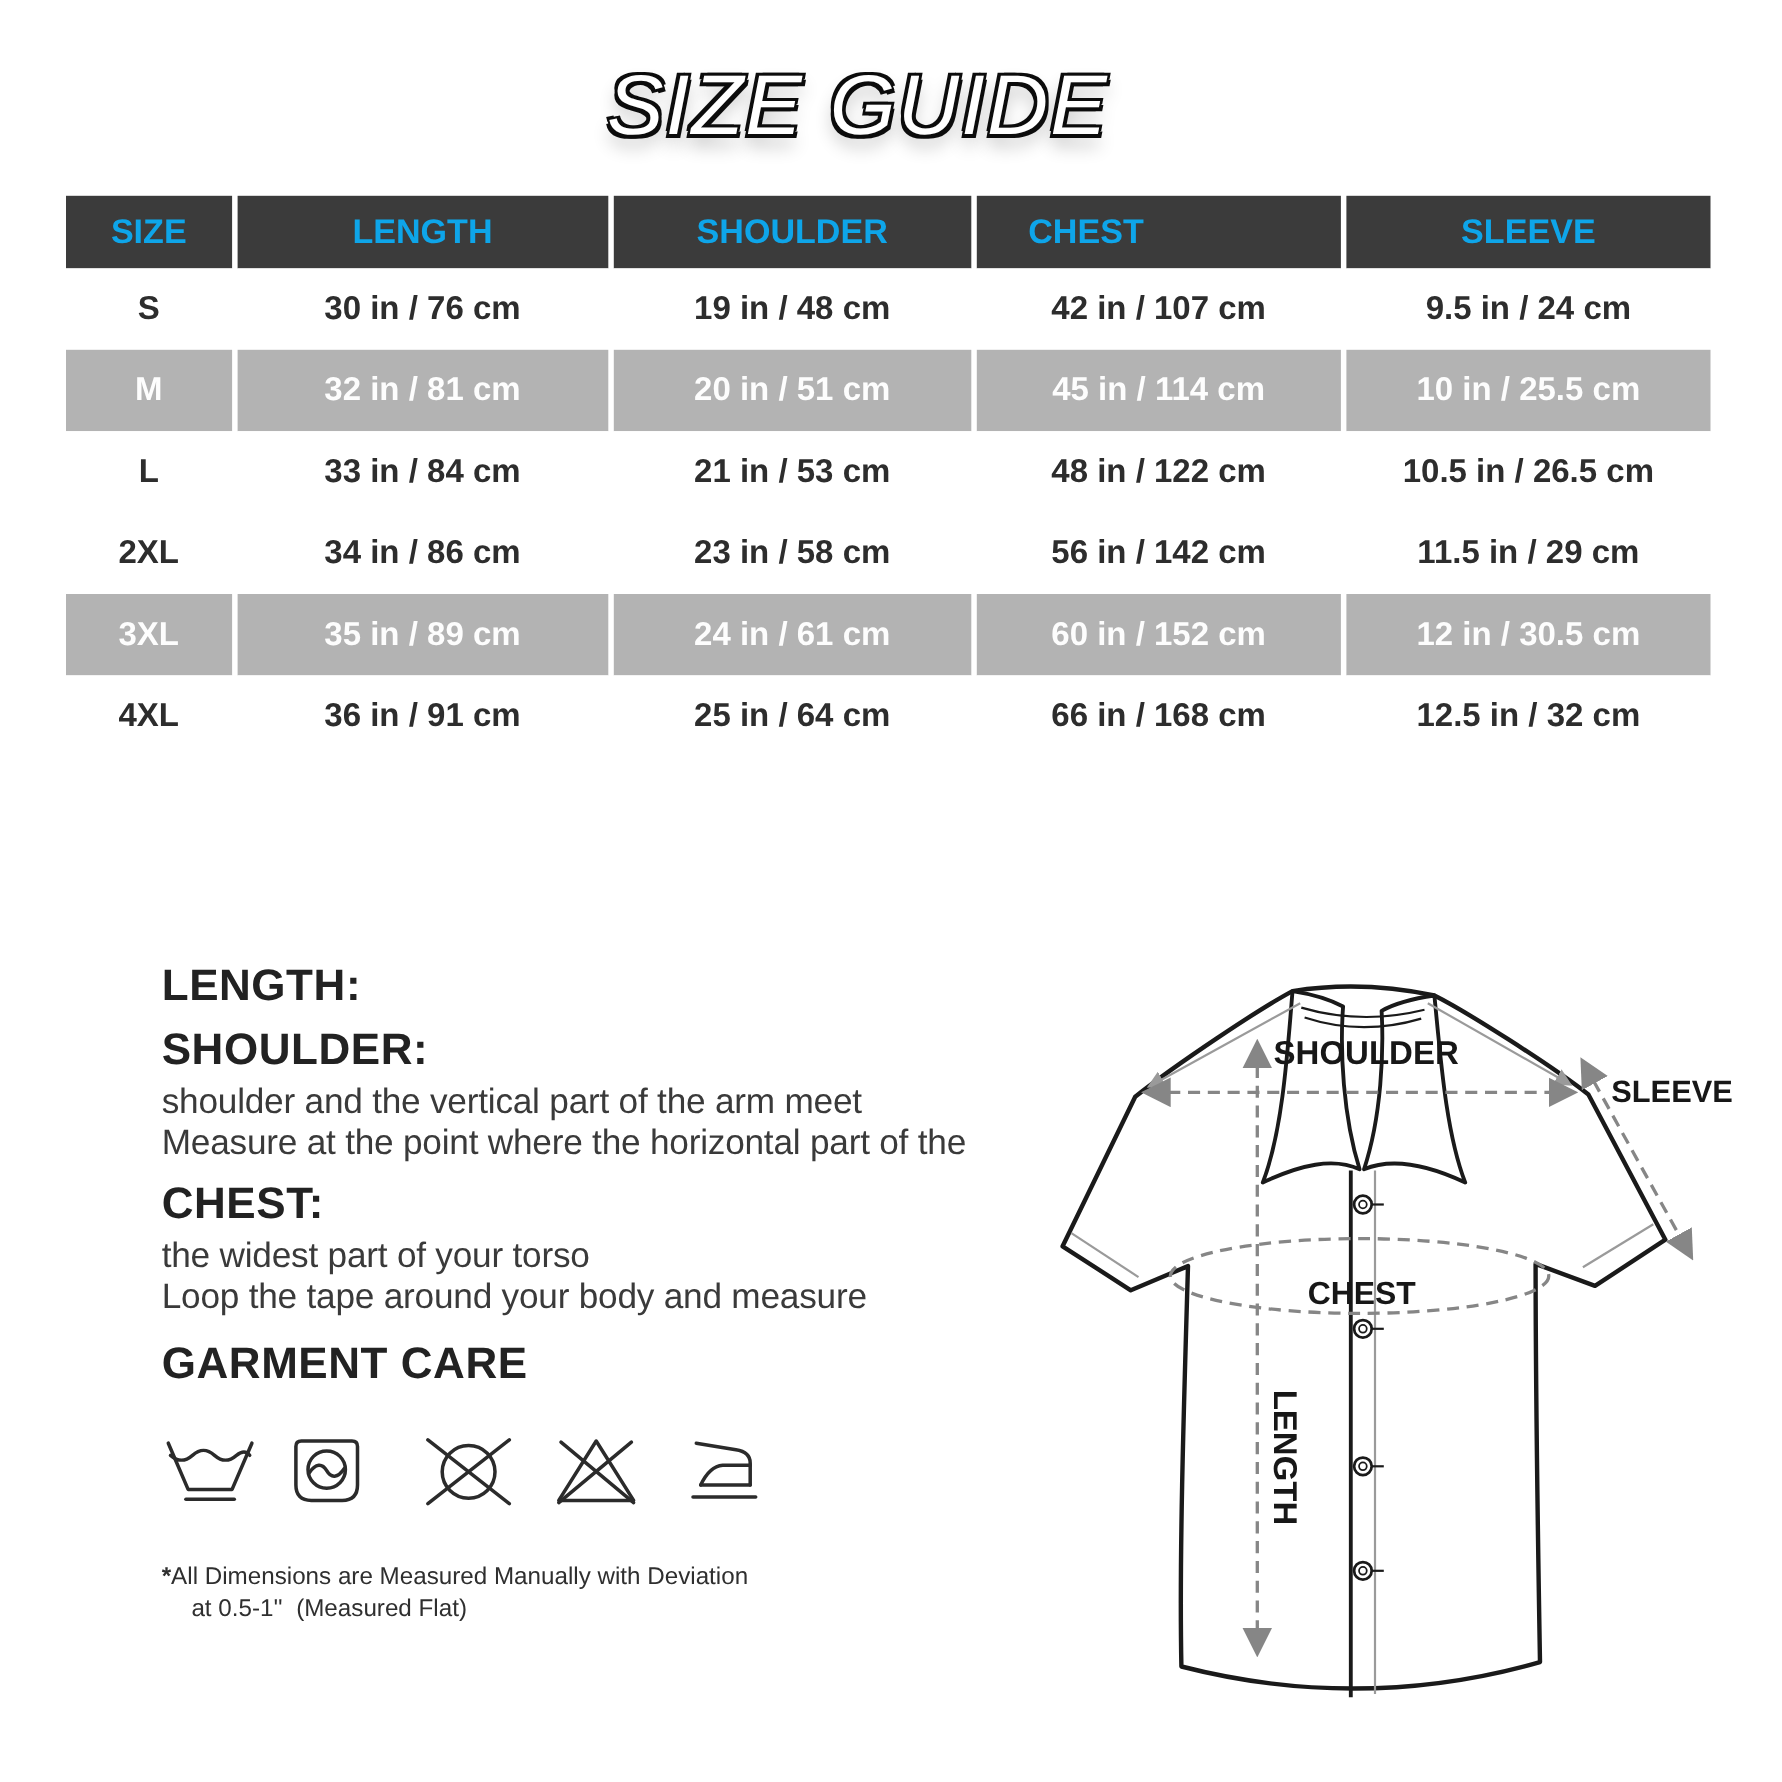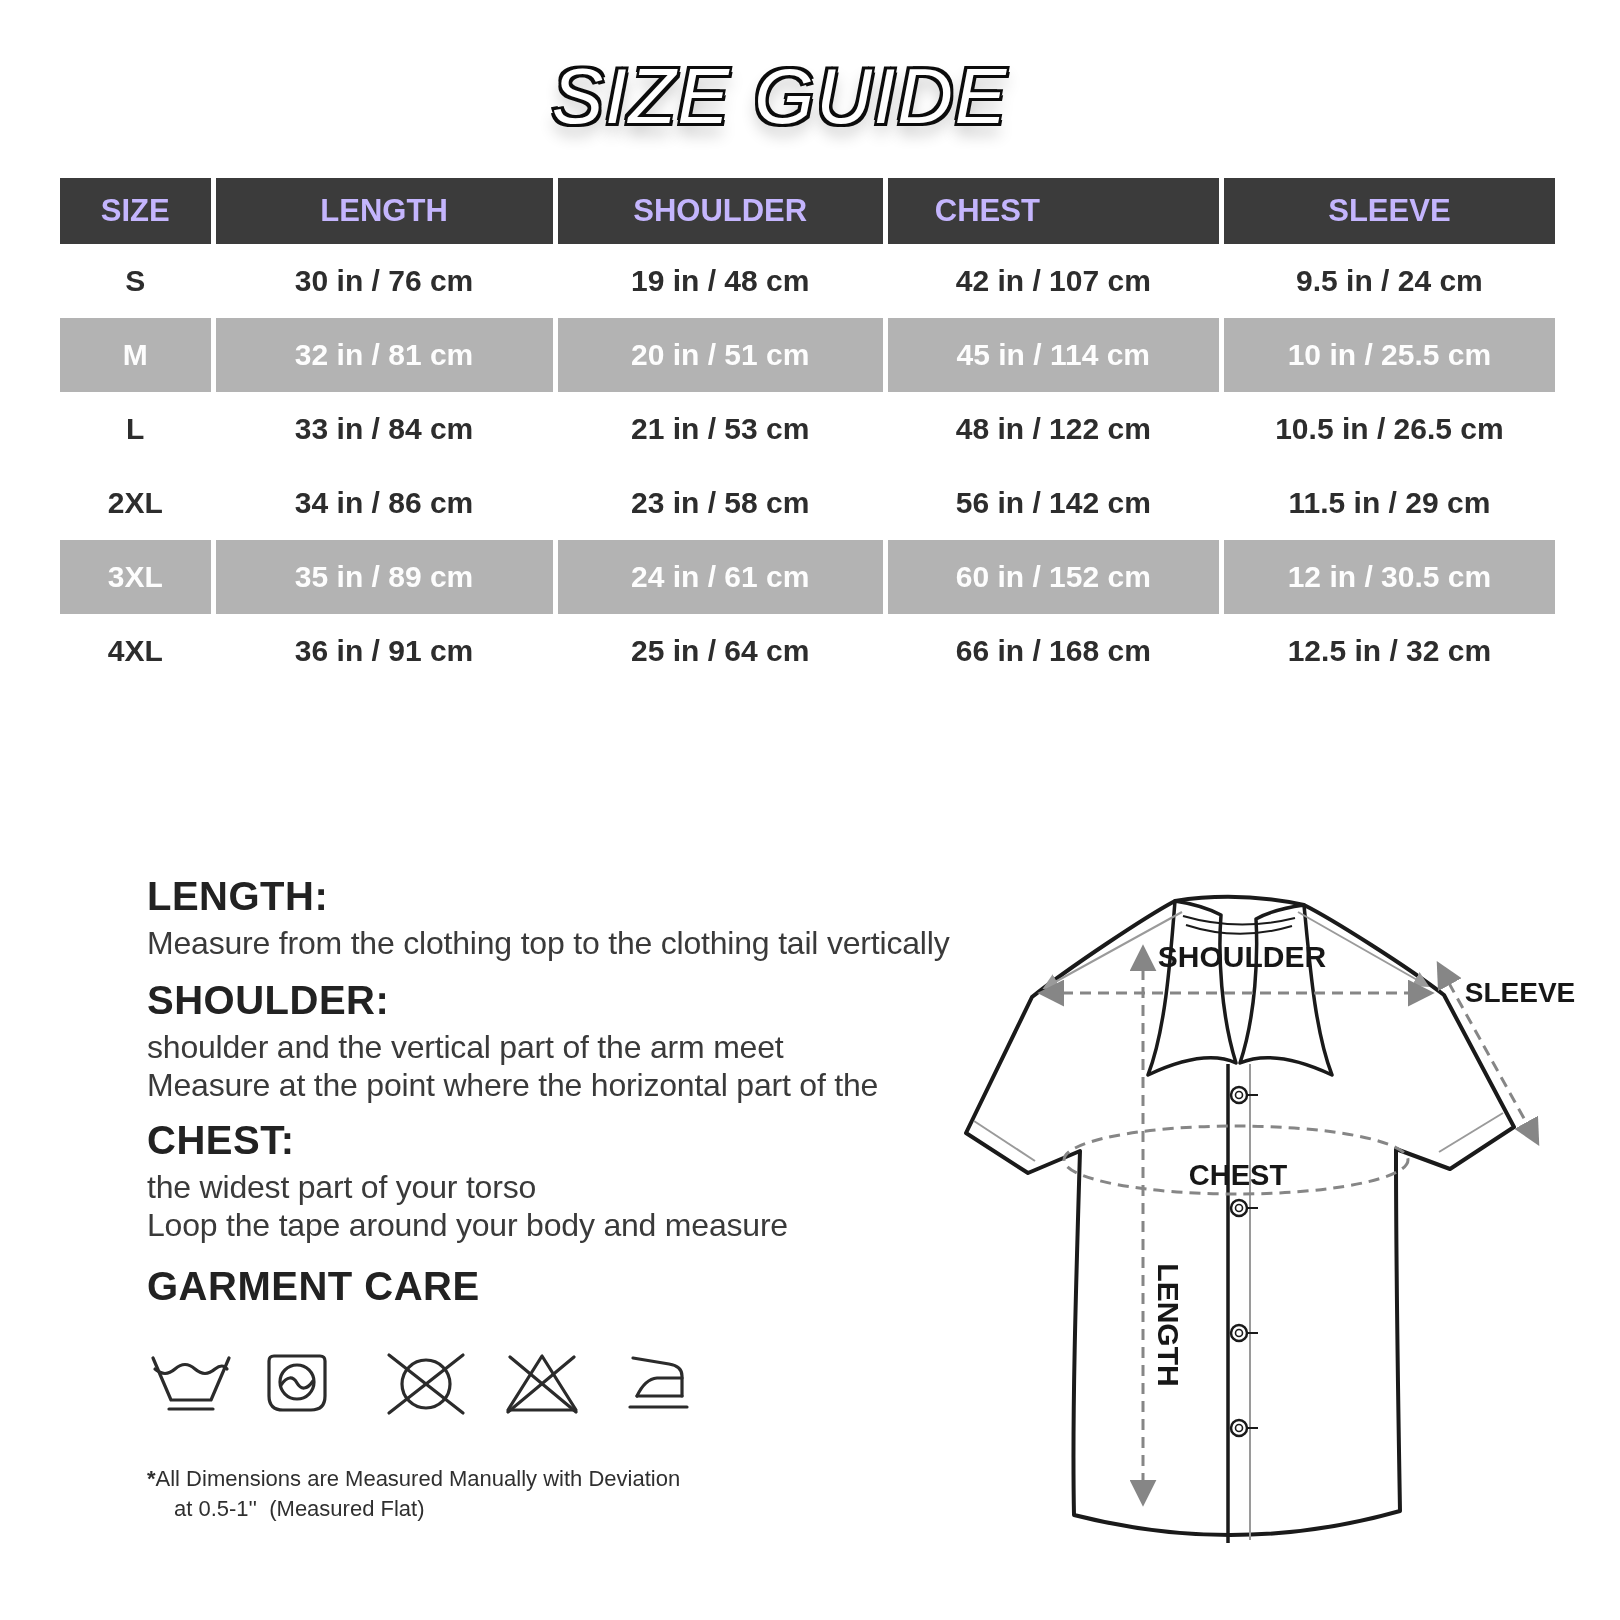--- a/index.html
+++ b/index.html
@@ -20,21 +20,21 @@
       -3px -3px 0 #0c0c0c, 3px -3px 0 #0c0c0c,
       -3px 3px 0 #0c0c0c, 3px 3px 0 #0c0c0c,
       0 10px 16px rgba(0,0,0,0.30);
   }
   
   .size-table{
     position:absolute;top:178px;left:55px;width:1505px;
     border-collapse:separate;border-spacing:5px 0;table-layout:fixed;
   }
   .size-table th{
-    height:66px;background:#3b3b3b;color:#c4b5fd;
+    height:66px;background:#3b3b3b;color:#0ea5e9;
     font-size:31px;font-weight:700;text-align:center;vertical-align:middle;padding:0;
   }
   .size-table th.th-chest{padding-right:132px;}
   .size-table td{
     height:74px;font-size:30px;font-weight:700;
     text-align:center;vertical-align:middle;padding:0;
   }
   tr.row-white td{background:#ffffff;color:#2d2d2d;}
   tr.row-gray td{background:#b3b3b3;color:#fdfdfd;}
   
@@ -143,23 +143,20 @@
       <td>36 in / 91 cm</td>
       <td>25 in / 64 cm</td>
       <td>66 in / 168 cm</td>
       <td>12.5 in / 32 cm</td>
     </tr>
   </tbody>
 </table>
 
 <div class="info">
   <div class="term first">LENGTH:</div>
-  <div class="desc">
-    <div class="line">Measure from the clothing top to the clothing tail vertically</div>
-  </div>
 
   <div class="term">SHOULDER:</div>
   <div class="desc">
     <div class="line">shoulder and the vertical part of the arm meet</div>
     <div class="line">Measure at the point where the horizontal part of the</div>
   </div>
 
   <div class="term chest-term">CHEST:</div>
   <div class="desc">
     <div class="line">the widest part of your torso</div>

